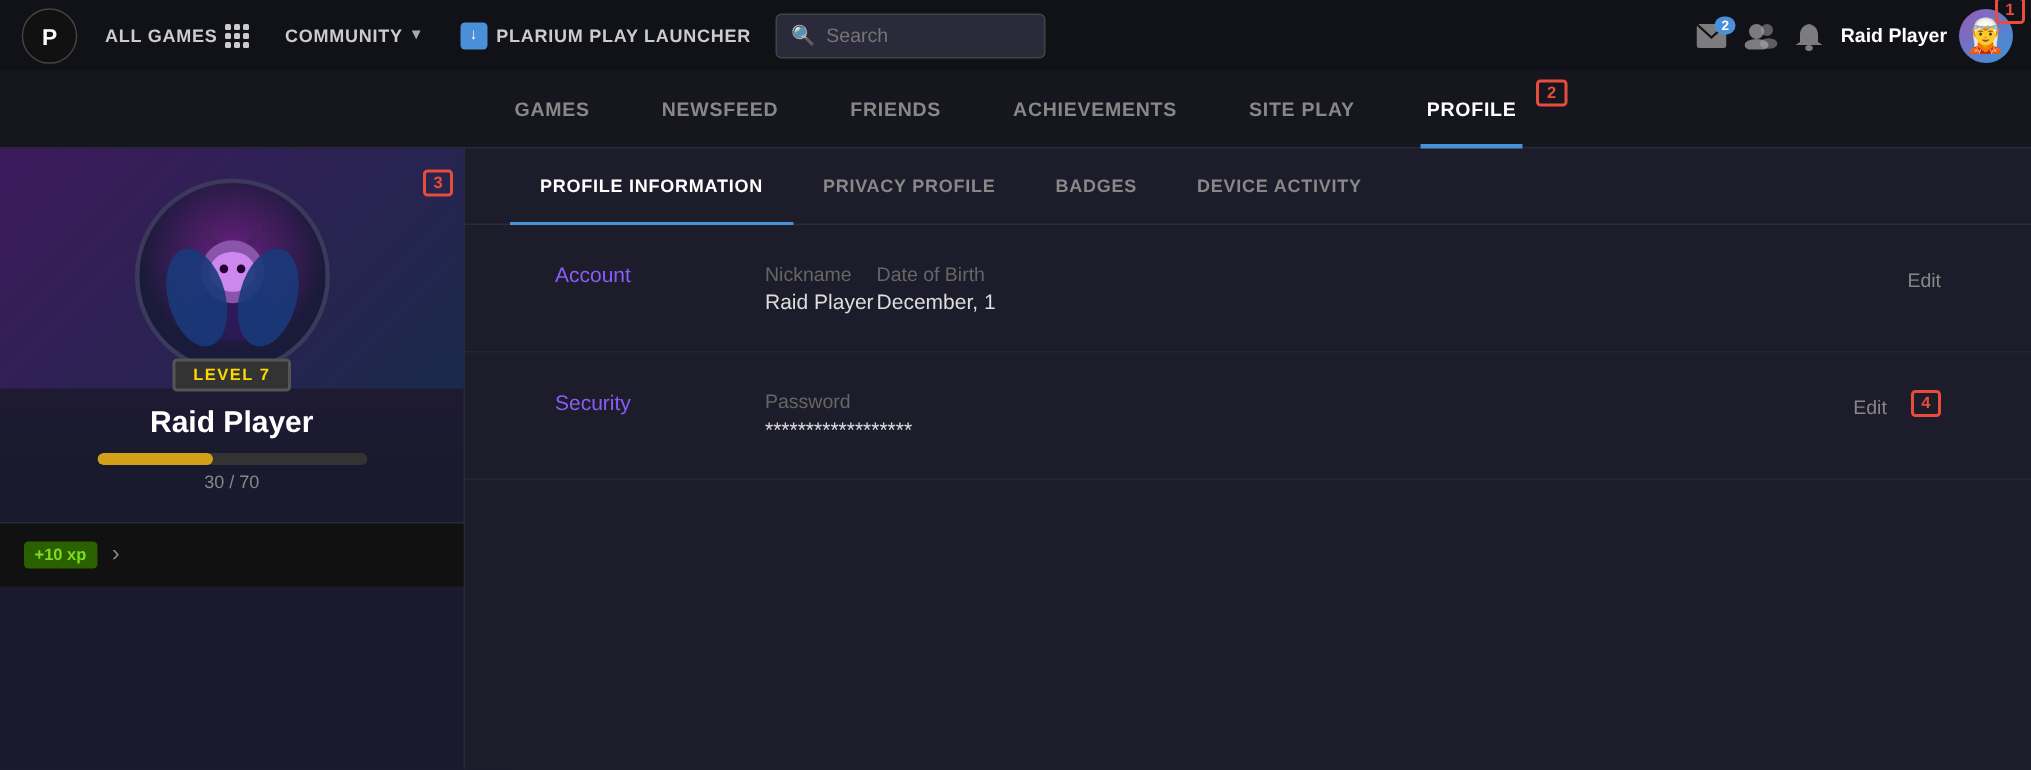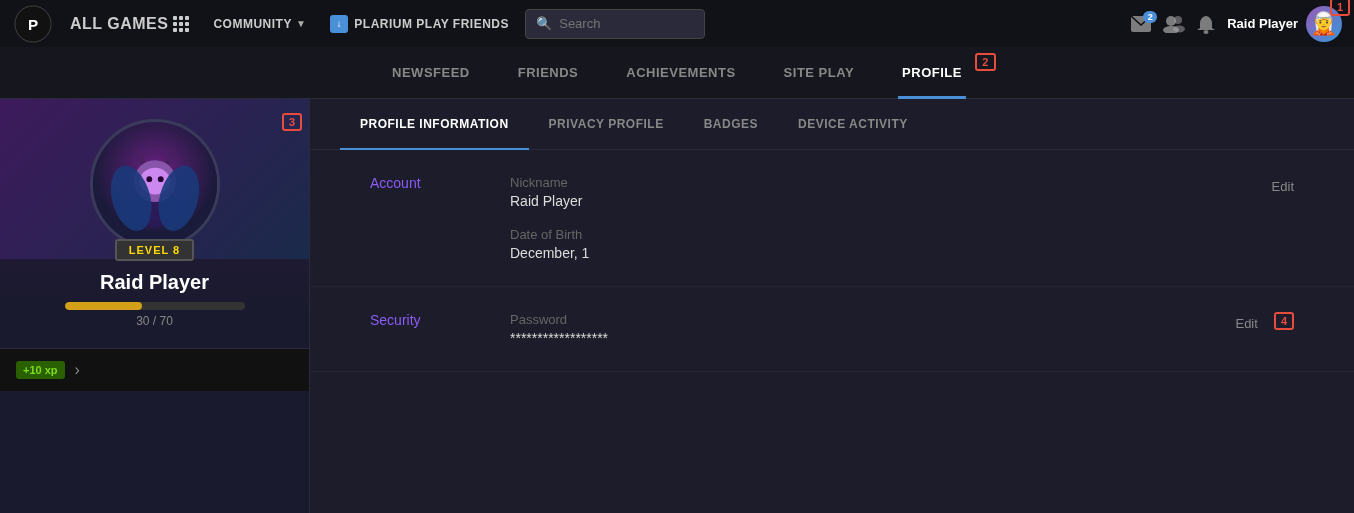--- a/index.html
+++ b/index.html
@@ -24,21 +24,21 @@
       width: 42px;
       height: 42px;
       display: flex;
       align-items: center;
       justify-content: center;
       flex-shrink: 0;
     }
     .logo svg { width: 38px; height: 38px; }
     .all-games-btn {
       color: #ccc;
-      font-size: 16px;
+      font-size: 12px;
       font-weight: bold;
       letter-spacing: 0.5px;
       padding: 0 8px;
       display: flex;
       align-items: center;
       gap: 5px;
       cursor: pointer;
       white-space: nowrap;
     }
     .all-games-btn .grid-icon {
@@ -365,22 +365,22 @@
       width: 100px;
       flex-shrink: 0;
     }
     .section-row {
       display: flex;
       gap: 40px;
     }
     .fields-wrap {
       flex: 1;
       display: flex;
-      flex-direction: column;
-      gap: 18px;
+      flex-direction: row;
+      gap: 2px;
     }
     .field-group {
       display: flex;
       flex-direction: column;
       gap: 3px;
     }
     .field-label {
       color: #666;
       font-size: 13px;
     }
@@ -423,21 +423,21 @@
     </span>
   </div>
 
   <div class="community-btn">
     <span>COMMUNITY</span>
     <span class="chevron">▼</span>
   </div>
 
   <div class="launcher-btn">
     <span class="launcher-icon">↓</span>
-    <span>PLARIUM PLAY FRIENDS</span>
+    <span>PLARIUM PLAY LAUNCHER</span>
   </div>
 
   <div class="search-bar">
     <span class="search-icon">🔍</span>
     <input type="text" placeholder="Search" style="">
   </div>
 
   <div class="nav-spacer"></div>
 
   <div class="nav-icons">
@@ -472,20 +472,23 @@
 
         <span style="font-size:22px;">🧝</span>
       </div>
 
       <div style="position:absolute; top:-8px; right:-8px; border:2px solid #e74c3c; color:#e74c3c; font-size:11px; font-weight:bold; padding:1px 5px; border-radius:3px; background:transparent; pointer-events:none; z-index:10;">1</div>
     </div>
   </div>
 </div>
 
 <div class="secondary-nav" style="position:relative;">
+  <div class="sec-nav-item">
+    <span>GAMES</span>
+  </div>
   <div class="sec-nav-item">
     <span>NEWSFEED</span>
   </div>
   <div class="sec-nav-item">
     <span>FRIENDS</span>
   </div>
   <div class="sec-nav-item">
     <span>ACHIEVEMENTS</span>
   </div>
   <div class="sec-nav-item">
@@ -522,21 +525,21 @@
 
           <ellipse cx="65" cy="62" rx="16" ry="14" fill="#cc88ee"></ellipse>
           <circle cx="59" cy="60" r="3" fill="#220033"></circle>
           <circle cx="71" cy="60" r="3" fill="#220033"></circle>
 
           <ellipse cx="40" cy="80" rx="20" ry="35" fill="#1a3a7a" opacity="0.9" transform="rotate(-15 40 80)"></ellipse>
           <ellipse cx="90" cy="80" rx="20" ry="35" fill="#1a3a7a" opacity="0.9" transform="rotate(15 90 80)"></ellipse>
         </svg>
       </div>
     </div>
-    <div class="level-badge">LEVEL 8</div>
+    <div class="level-badge">LEVEL 7</div>
     <div class="sidebar-username">Raid Player</div>
     <div class="xp-bar-wrap">
       <div class="xp-bar-track">
         <div class="xp-bar-fill"></div>
       </div>
     </div>
     <div class="xp-label">30 / 70</div>
 
     <div class="facebook-prompt">
       <span class="xp-bonus">+10 xp</span>

